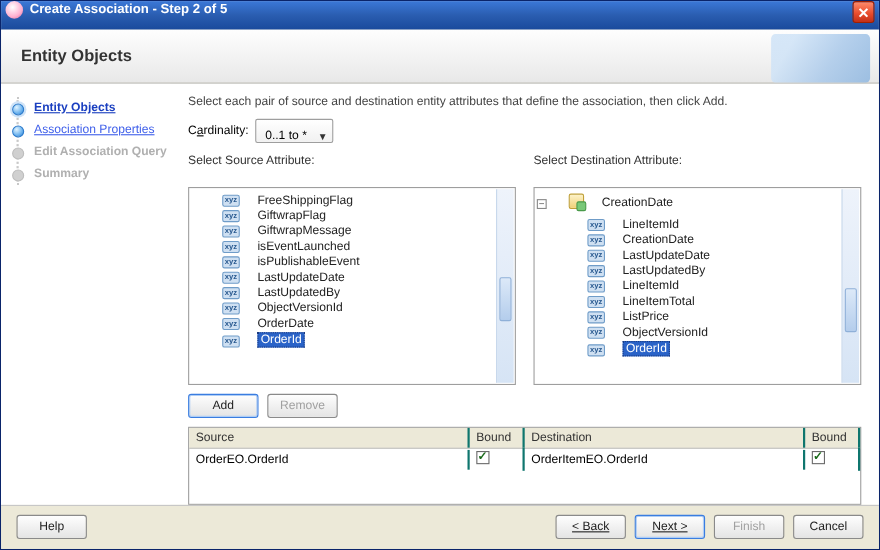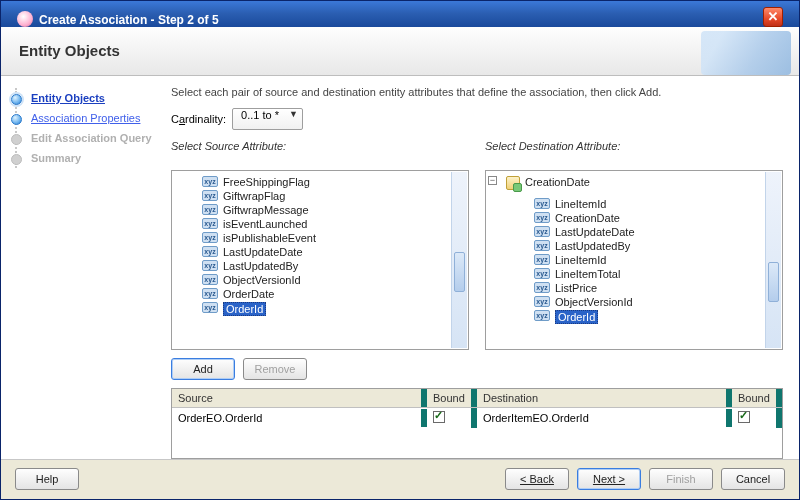--- a/index.html
+++ b/index.html
@@ -1,18 +1,18 @@
 <!DOCTYPE html>
 <html><head>
 <meta charset="utf-8">
 <style>
   * { box-sizing: border-box; margin: 0; padding: 0; font-family: "Tahoma", "Segoe UI", sans-serif; font-size: 11px; }
   html, body { width: 800px; height: 500px; overflow: hidden; }
   .window { width: 800px; height: 500px; background: #ece9d8; display: flex; flex-direction: column; border: 1px solid #0a246a; }
-  .titlebar { height: 28px; background: linear-gradient(to bottom, #3b78d8 0%, #2a5db0 50%, #1a4a9c 100%); display: flex; align-items: flex-end; padding: 0 16px; color: #fff; }
+  .titlebar { height: 28px; background: linear-gradient(to bottom, #3b78d8 0%, #2a5db0 50%, #1a4a9c 100%); display: flex; align-items: flex-start; padding: 0 4px; color: #fff; }
   .titlebar .icon { width: 16px; height: 16px; margin-right: 6px; background: radial-gradient(circle at 40% 35%, #fff, #ffb0d0 60%, #d06090); border-radius: 50%; }
   .titlebar .title { font-weight: bold; flex: 1; font-size: 12px; }
   .titlebar .close { width: 20px; height: 20px; background: linear-gradient(to bottom, #ff8a6a, #e74a2a 60%, #c13018); border: 1px solid #a02000; border-radius: 3px; display: flex; align-items: center; justify-content: center; color: #fff; font-weight: bold; font-size: 13px; cursor: pointer; }
   .header { height: 54px; background: linear-gradient(to bottom, #fefefe, #e8e8e8); border-bottom: 1px solid #bdbdbd; display: flex; align-items: center; padding: 0 18px; position: relative; }
   .header h1 { font-size: 15px; font-weight: bold; color: #333; }
   .header .deco { position: absolute; right: 8px; top: 4px; width: 90px; height: 44px; background: linear-gradient(120deg, #cfe3f7 20%, #aac9ea 60%, #8fb7e0); border-radius: 4px; opacity: 0.85; }
   .body { flex: 1; display: flex; background: #fff; }
   .sidebar { width: 154px; background: #fff; border-right: 0; padding: 12px 0 0 0; }
   .sidebar ul { list-style: none; margin-left: 14px; border-left: 2px dotted #c8c8c8; }
   .sidebar li { position: relative; padding: 4px 0 4px 14px; }
@@ -20,44 +20,44 @@
   .sidebar li.done::before { background: radial-gradient(circle at 35% 30%, #dff3ff, #6db3ee 60%, #2a7acc); border-color: #2a7acc; }
   .sidebar li.current::before { background: radial-gradient(circle at 35% 30%, #dff3ff, #6db3ee 60%, #2a7acc); border-color: #2a7acc; box-shadow: 0 0 0 2px #cfe3f7; }
   .sidebar a { color: #4060ea; text-decoration: underline; cursor: pointer; }
   .sidebar li.current a { color: #1a3fc0; font-weight: bold; }
   .sidebar li.disabled { color: #b0b0b0; font-weight: bold; }
   .main { flex: 1; padding: 10px 16px 0 16px; display: flex; flex-direction: column; }
   .desc { color: #444; margin-bottom: 10px; }
   .card-row { display: flex; align-items: center; margin-bottom: 10px; }
   .card-row label { margin-right: 6px; }
   .card-row .mn { text-decoration: underline; }
-  .combo { display: inline-flex; align-items: flex-start; border: 1px solid #9e9e9e; background: linear-gradient(to bottom, #fff, #f1f1f1); border-radius: 2px; height: 22px; padding: 0 4px 0 8px; cursor: pointer; }
+  .combo { display: inline-flex; align-items: flex-end; border: 1px solid #9e9e9e; background: linear-gradient(to bottom, #fff, #f1f1f1); border-radius: 2px; height: 22px; padding: 0 4px 0 8px; cursor: pointer; }
   .combo .arrow { margin-left: 10px; font-size: 9px; color: #333; }
   .dual { display: flex; gap: 16px; }
   .dual .panel { flex: 1; display: flex; flex-direction: column; }
-  .panel .plabel { margin-bottom: 18px; color: #333; font-style: italic; }
+  .panel .plabel { margin-bottom: 18px; color: #333; }
   .treebox { position: relative; border: 1px solid #9e9e9e; height: 180px; background: #fff; overflow: hidden; }
   .treebox ul { list-style: none; padding: 4px 0 4px 30px; }
-  .treebox li { padding: 1px 0; white-space: nowrap; display: flex; align-items: flex-start; gap: 5px; }
+  .treebox li { padding: 1px 0; white-space: nowrap; display: flex; align-items: flex-end; gap: 16px; }
   .attr-icon { display: inline-block; width: 16px; height: 11px; background: #cfe0f2; border: 1px solid #6f9cc8; border-radius: 2px; font-size: 7px; line-height: 9px; text-align: center; color: #2a5a90; font-weight: bold; }
   .entity-icon { display: inline-block; width: 14px; height: 14px; background: linear-gradient(to bottom, #fdf2c8, #f0d178); border: 1px solid #c0a038; border-radius: 2px; position: relative; }
   .entity-icon::after { content: ""; position: absolute; right: -3px; bottom: -3px; width: 7px; height: 7px; background: #78c878; border: 1px solid #4a9a4a; border-radius: 2px; }
   .expander { display: inline-block; width: 9px; height: 9px; border: 1px solid #888; background: #fff; font-size: 9px; line-height: 7px; text-align: center; margin-left: -20px; margin-right: 4px; color: #555; }
   .treebox li .txt { color: #222; }
   .treebox li.selected .txt { background: #2a63c8; color: #fff; border: 1px dotted #1a3a80; padding: 0 2px; }
   .scroll-hint { position: absolute; right: 1px; top: 1px; bottom: 1px; width: 16px; background: linear-gradient(to bottom, #eef3fb, #d6e4f5); border-left: 1px solid #c2d4ea; }
   .scroll-hint .thumb { position: absolute; left: 2px; right: 2px; top: 80px; height: 40px; background: linear-gradient(to bottom, #dce9f8, #b4cdec); border: 1px solid #8fb0d8; border-radius: 2px; }
   .action-row { display: flex; gap: 8px; padding: 8px 0; }
   .btn { min-width: 64px; height: 22px; padding: 0 10px; border: 1px solid #8a8a8a; background: linear-gradient(to bottom, #fefefe, #e4e4e4); border-radius: 3px; cursor: pointer; color: #222; }
   .btn.primary { border-color: #3a7de0; box-shadow: 0 0 0 1px #aecdf5 inset; }
   .btn[disabled] { color: #a0a0a0; cursor: default; }
   .table { border: 1px solid #9e9e9e; background: #fff; }
   .table .thead, .table .trow { display: flex; }
   .table .thead { background: #ece9d8; border-bottom: 1px solid #c0c0c0; }
-  .table .th, .table .td { padding: 3px 6px; border-right: 6px solid #0f766e; }
+  .table .th, .table .td { padding: 3px 6px; border-right: 2px solid #0f766e; }
   .table .th { color: #333; }
   .col-src { flex: 1; }
   .col-bound { width: 50px; text-align: left; }
   .col-dst { flex: 1; }
   .table .trow { height: 20px; align-items: center; }
   .table .tbody-space { height: 30px; }
   .chk { width: 12px; height: 12px; border: 1px solid #6a6a6a; background: #fff; display: inline-block; position: relative; }
   .chk.checked::after { content: "✓"; position: absolute; left: 0; top: -3px; font-size: 11px; color: #1a6a1a; font-weight: bold; }
   .footer { height: 44px; background: #ece9d8; border-top: 1px solid #c7c7c7; display: flex; align-items: center; padding: 0 14px; gap: 8px; }
   .footer .spacer { flex: 1; }

